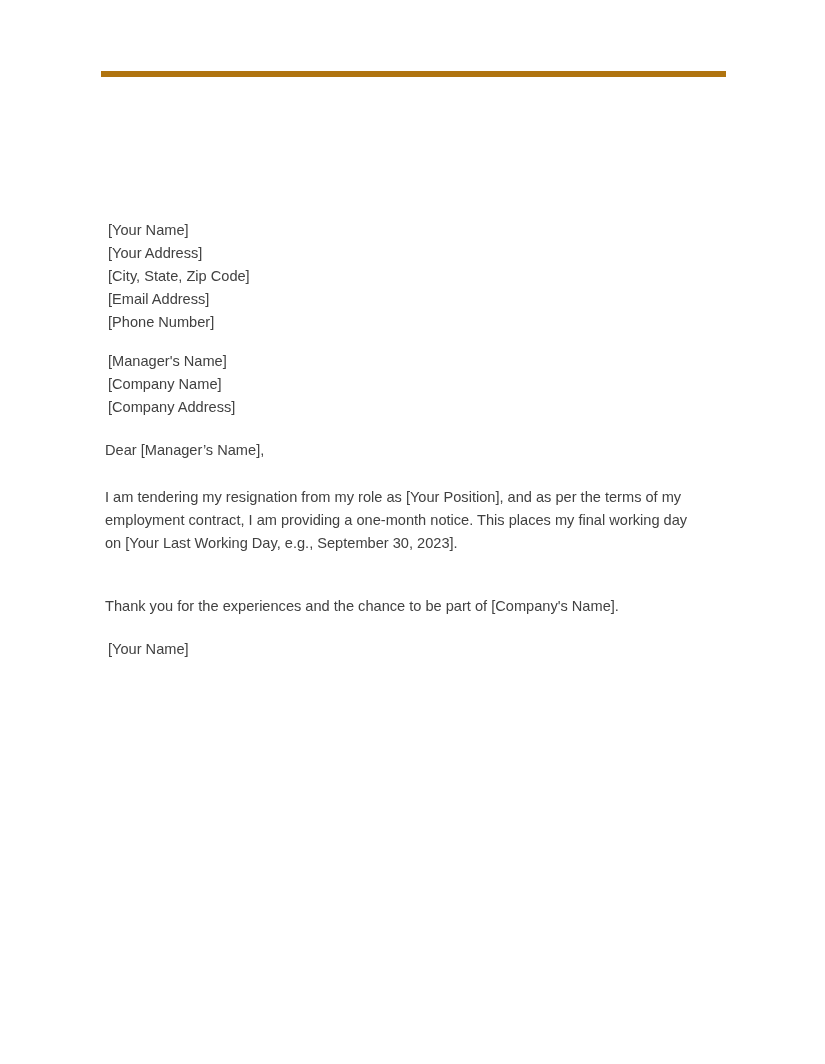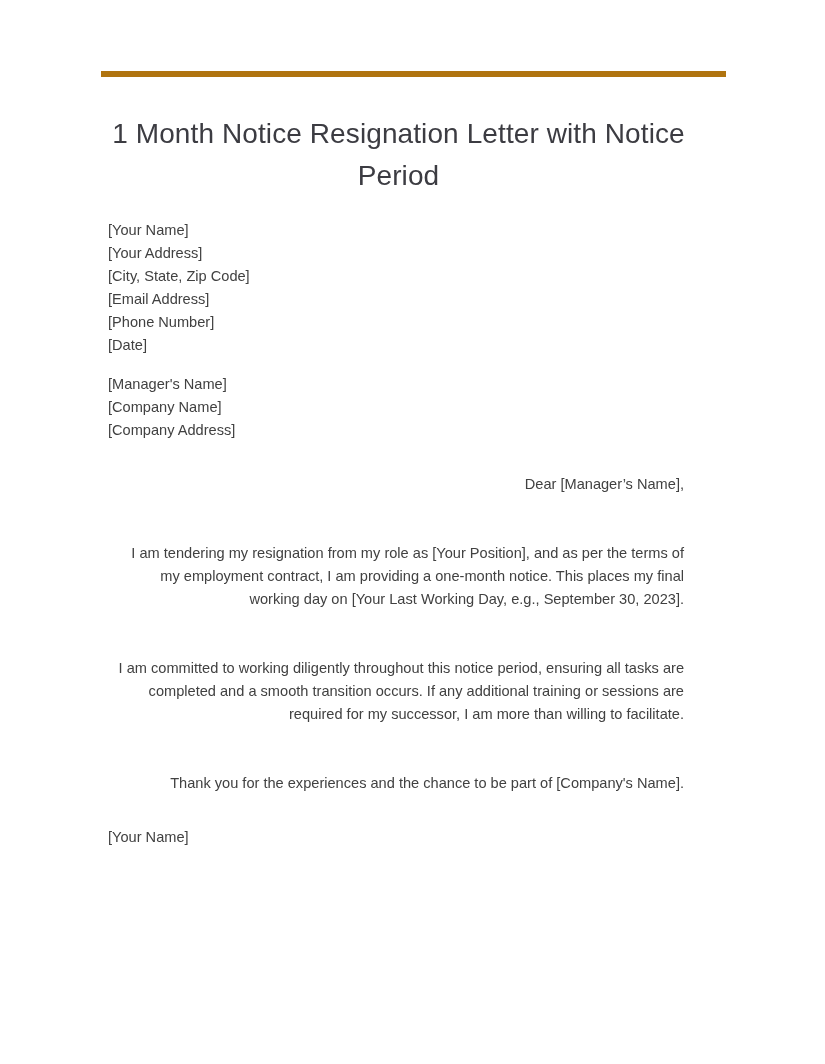--- a/index.html
+++ b/index.html
@@ -60,72 +60,69 @@
   .addr-line {
     display: block;
     white-space: nowrap;
   }
 
   .block-gap {
     height: 16px;
   }
 
   .para {
-    margin: 15px;
-    text-align: right;
+    margin: 4px;
+    text-align: left;
   }
 
   .para-gap {
     height: 16px;
   }
 
   .sign-line {
     display: block;
     white-space: nowrap;
   }
 </style>
 </head>
 <body>
 
 <div class="page">
 
   <div class="top-rule"></div>
 
-  <div class="doc-title">1 Month Notice Resignation Letter with Notice Period</div>
 
   <div class="letter-body">
 
     <div class="addr-block">
       <span class="addr-line">[Your Name]</span>
       <span class="addr-line">[Your Address]</span>
       <span class="addr-line">[City, State, Zip Code]</span>
       <span class="addr-line">[Email Address]</span>
       <span class="addr-line">[Phone Number]</span>
-      <span class="addr-line">[Date]</span>
     </div>
 
     <div class="block-gap"></div>
 
     <div class="addr-block">
       <span class="addr-line">[Manager's Name]</span>
       <span class="addr-line">[Company Name]</span>
       <span class="addr-line">[Company Address]</span>
     </div>
 
     <div class="block-gap"></div>
 
     <p class="para">Dear [Manager’s Name],</p>
 
     <div class="para-gap"></div>
 
     <p class="para">I am tendering my resignation from my role as [Your Position], and as per the terms of my employment contract, I am providing a one-month notice. This places my final working day on [Your Last Working Day, e.g., September 30, 2023].</p>
 
     <div class="para-gap"></div>
 
-    <p class="para">I am committed to working diligently throughout this notice period, ensuring all tasks are completed and a smooth transition occurs. If any additional training or sessions are required for my successor, I am more than willing to facilitate.</p>
 
     <div class="para-gap"></div>
 
     <p class="para">Thank you for the experiences and the chance to be part of [Company's Name].</p>
 
     <div class="para-gap"></div>
 
     <div class="addr-block">
       <span class="sign-line">[Your Name]</span>
     </div>

